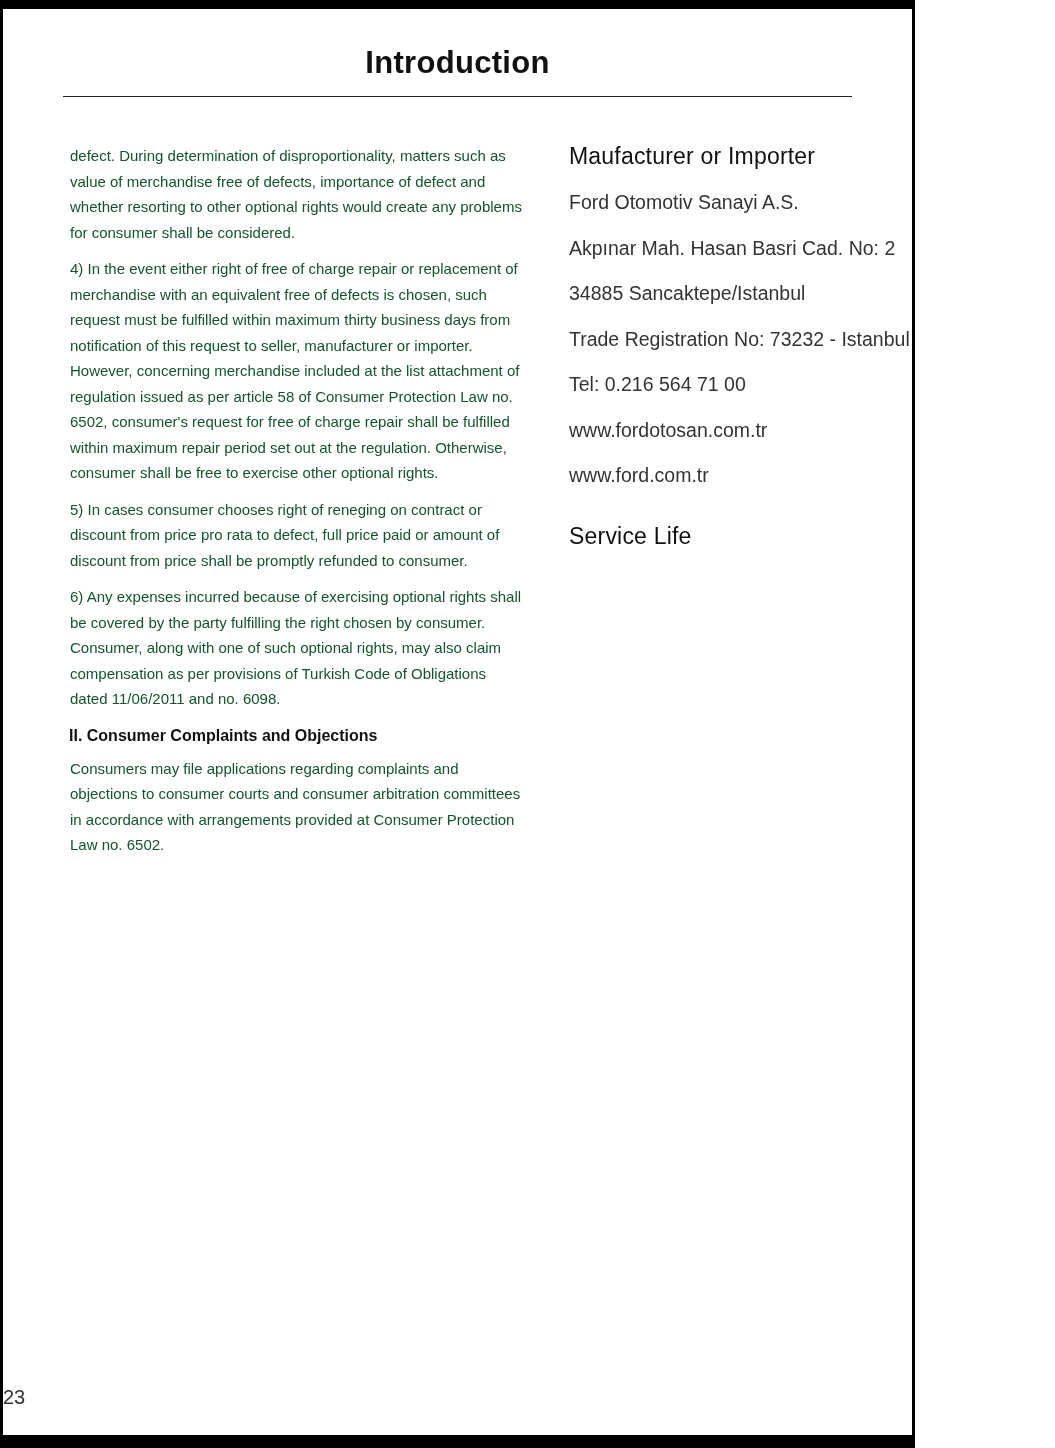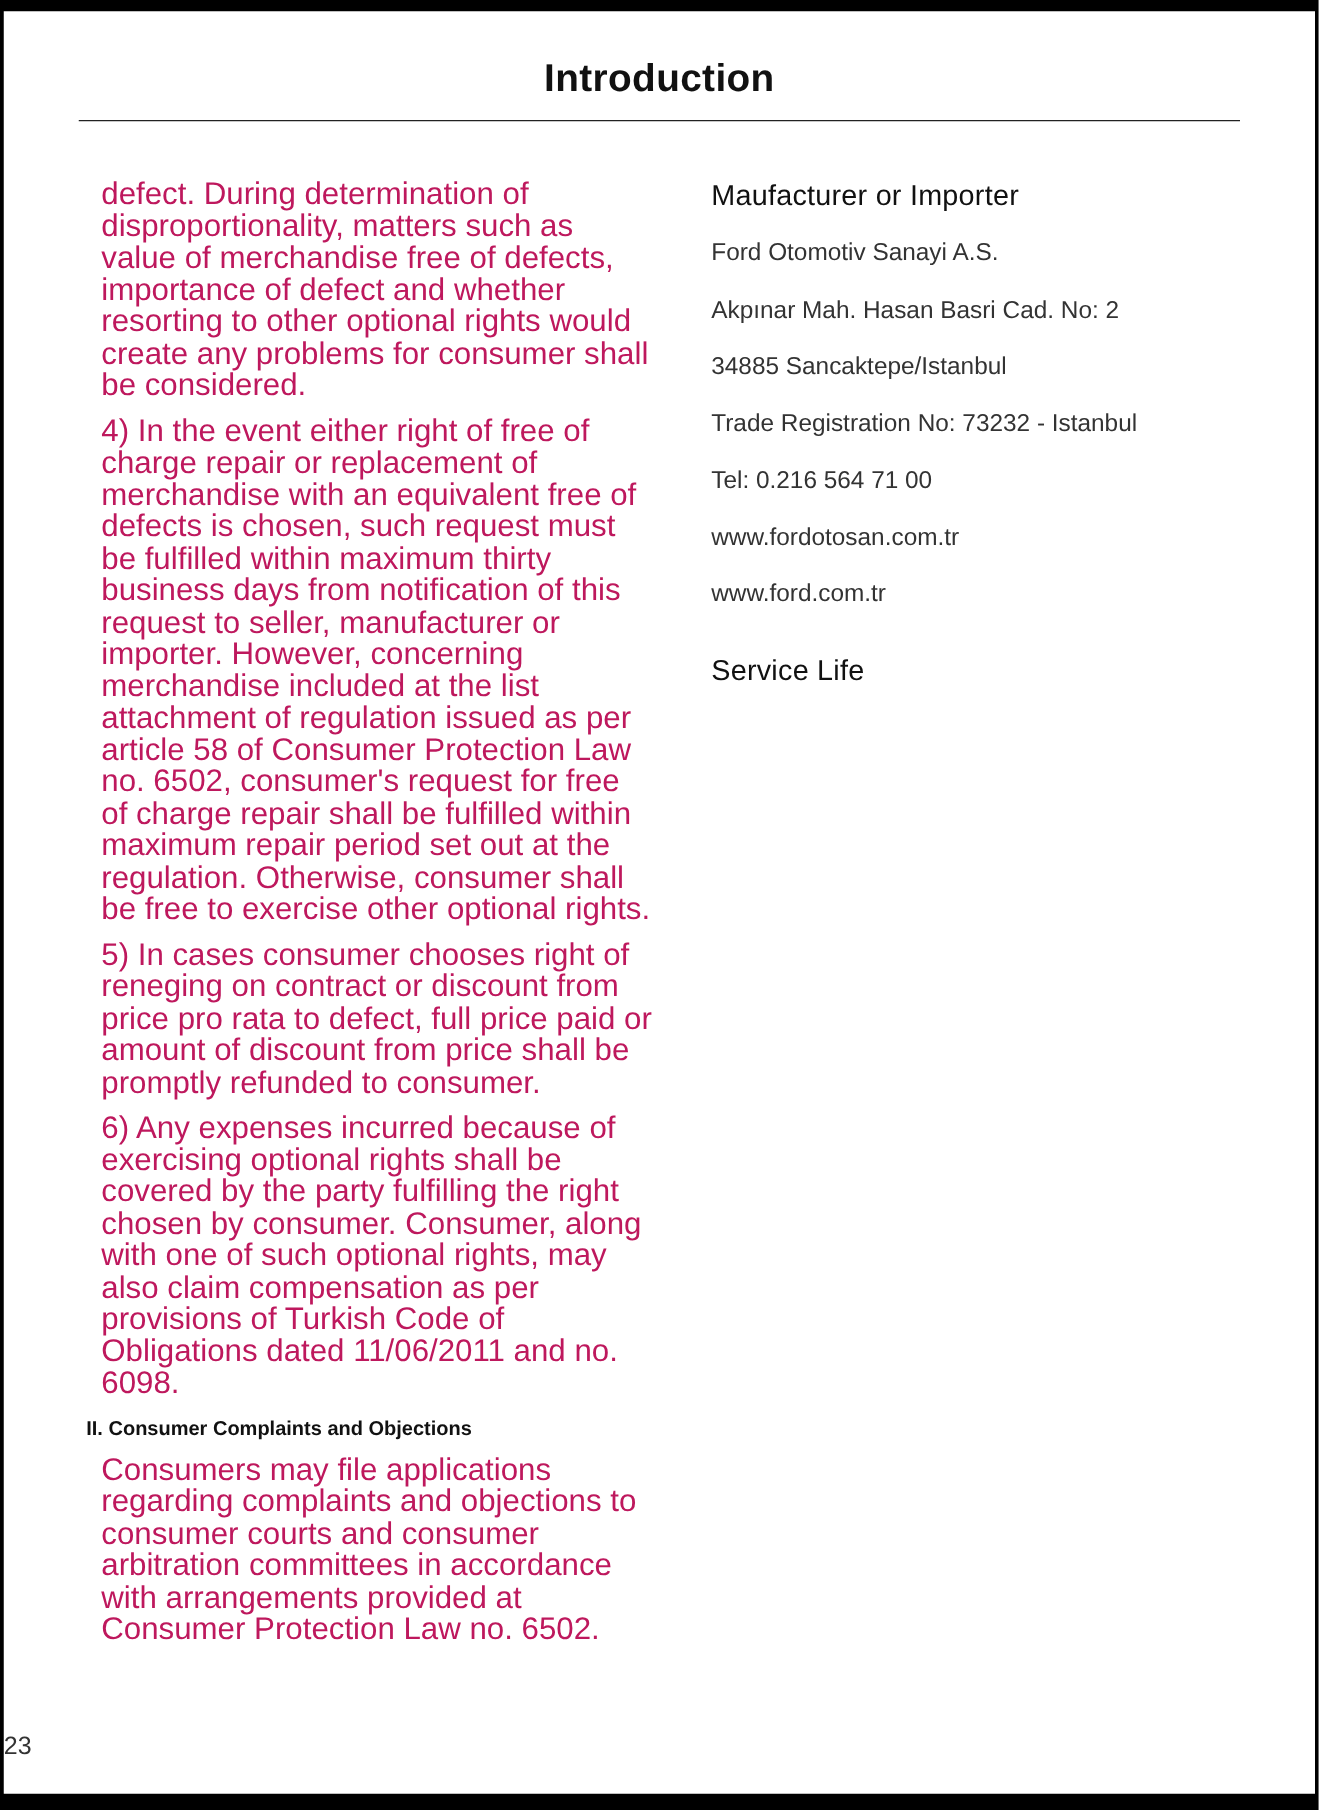--- a/index.html
+++ b/index.html
@@ -3,21 +3,21 @@
 <meta charset="utf-8">
 <style>
   * { box-sizing: border-box; }
   html, body {
     margin: 0;
     padding: 0;
     background: #ffffff;
     font-family: "Liberation Sans", sans-serif;
   }
   .page {
-    width: 1055px;
+    width: 915px;
     height: 1448px;
     background: #ffffff;
     border-top: 9px solid #000000;
     border-bottom: 13px solid #000000;
     border-left: 3px solid #000000;
     border-right: 3px solid #000000;
     position: relative;
     overflow: hidden;
     color: #333333;
   }
@@ -35,24 +35,24 @@
     margin: 15px 60px 0 60px;
   }
   .columns {
     display: flex;
     padding: 46px 52px 0 66px;
     gap: 46px;
   }
   .col-left { width: 454px; flex: 0 0 auto; }
   .col-right { width: 437px; flex: 0 0 auto; }
   .body-text {
-    font-size: 25px;
+    font-size: 15px;
     line-height: 25.5px;
-    margin: 0 0 11px 12px;
-    color: #be185d;
+    margin: 0 0 11px 1px;
+    color: #14532d;
   }
   .sub-heading {
     font-size: 16px;
     font-weight: bold;
     line-height: 26px;
     color: #111111;
     margin: 4px 0 7px 0;
   }
   .section-heading {
     font-size: 23px;

